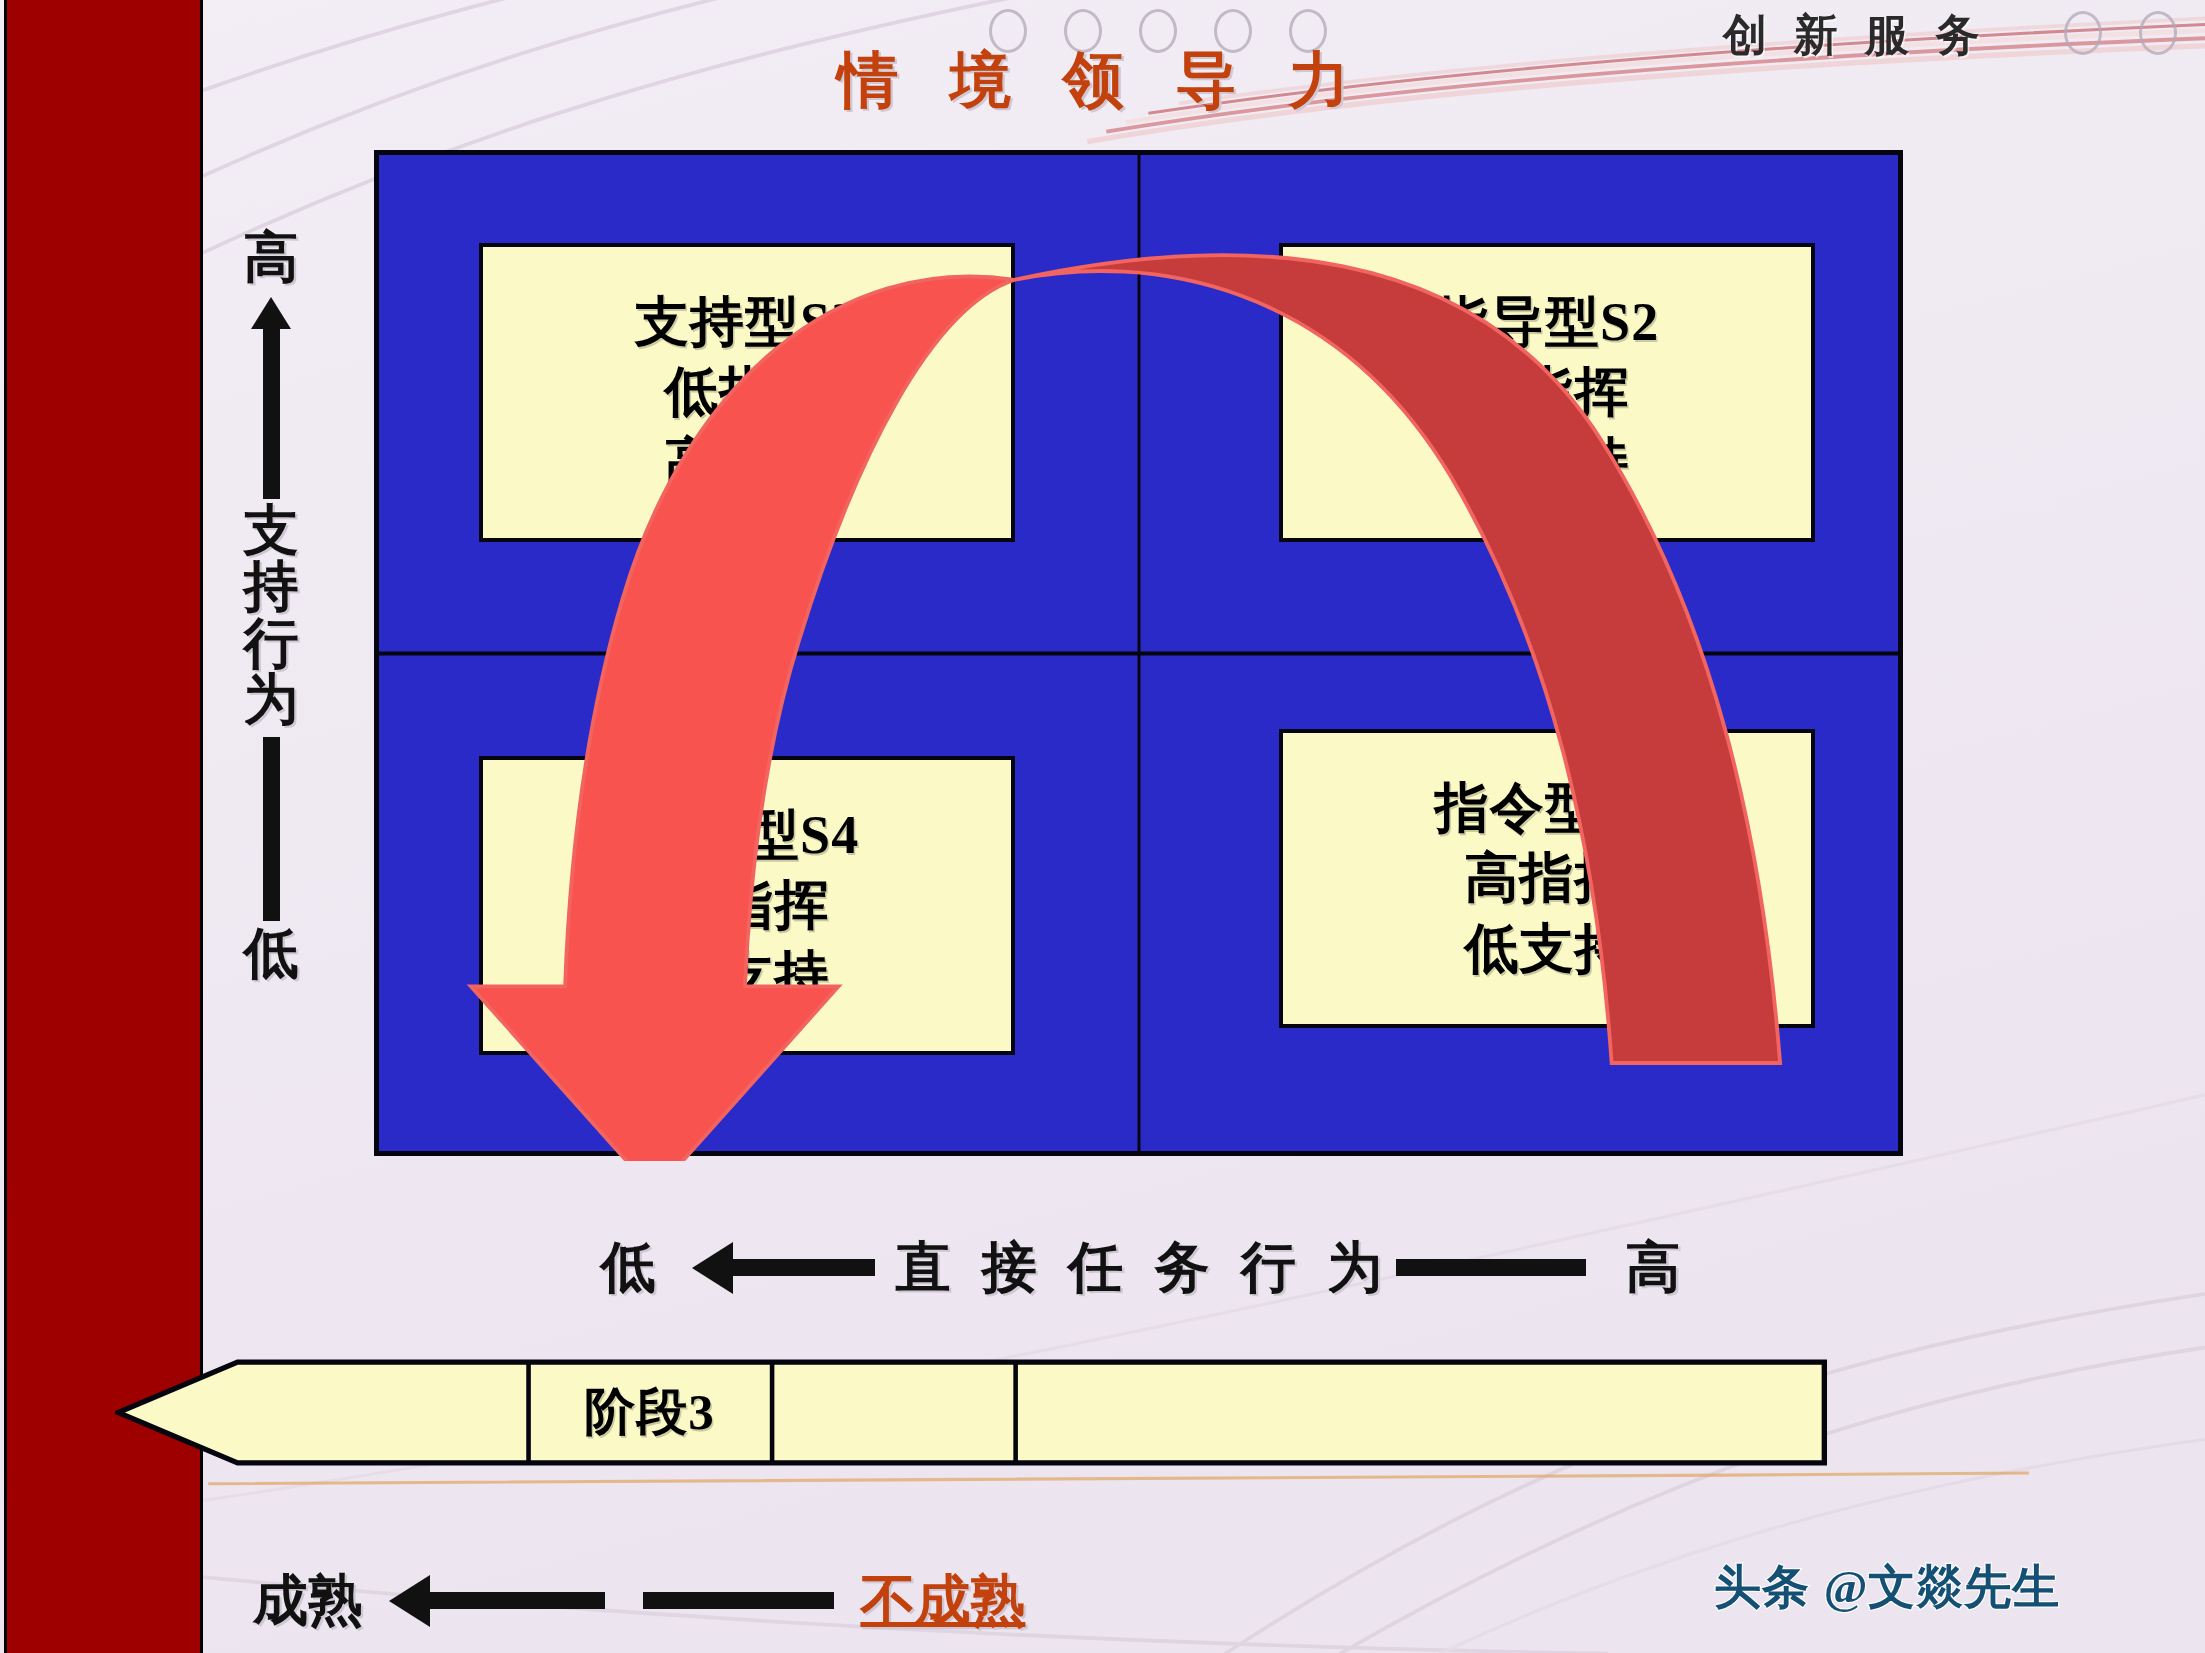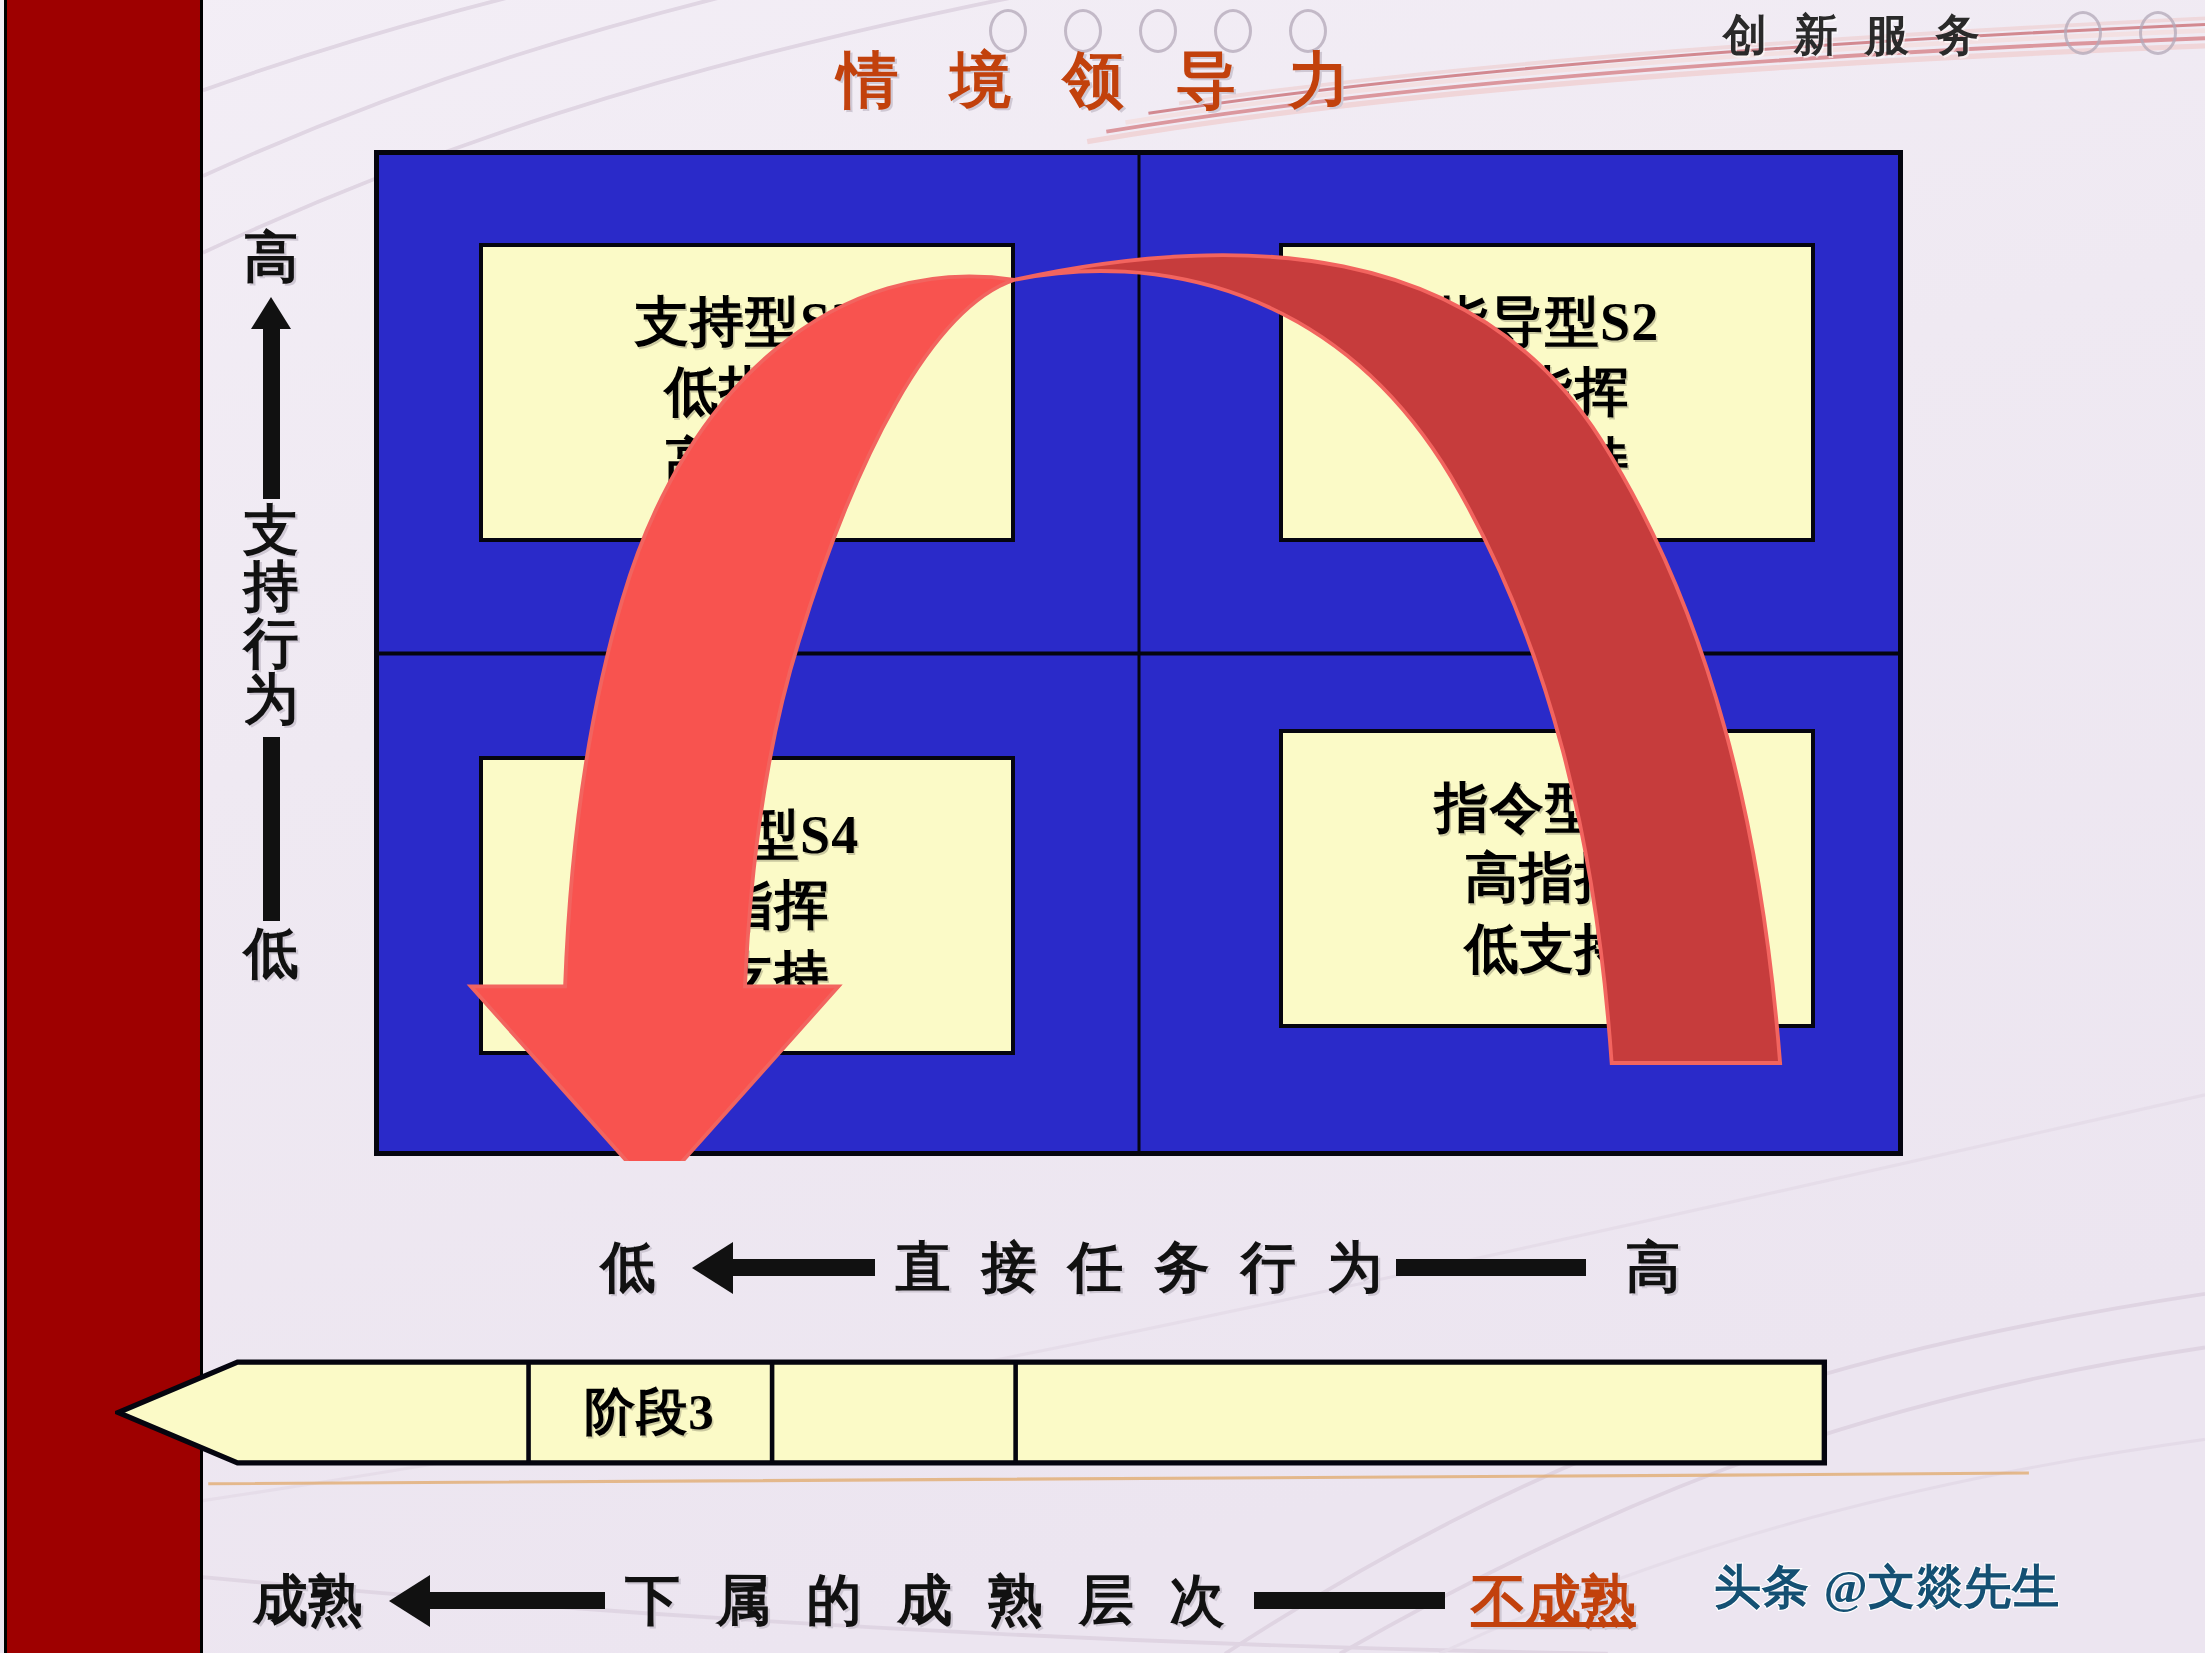--- a/index.html
+++ b/index.html
@@ -289,19 +289,18 @@
   </svg>
   <div class="stage-label" id="stage-5">阶段3</div>
 </div>
 
 <div id="maturity-axis">
   <div id="m-mature">成熟</div>
   <div id="m-arrow">
     <div id="m-arrow-head"></div>
     <div id="m-arrow-shaft"></div>
   </div>
-  <div id="m-word">下 属 的 成 熟 层 次</div>
   <div id="m-line-right"></div>
   <div id="m-immature">不成熟</div>
 </div>
 
 <div id="watermark"><span>头条</span><span id="wm-gap"></span><span>@文燚先生</span></div>
 
 
 </body></html>

